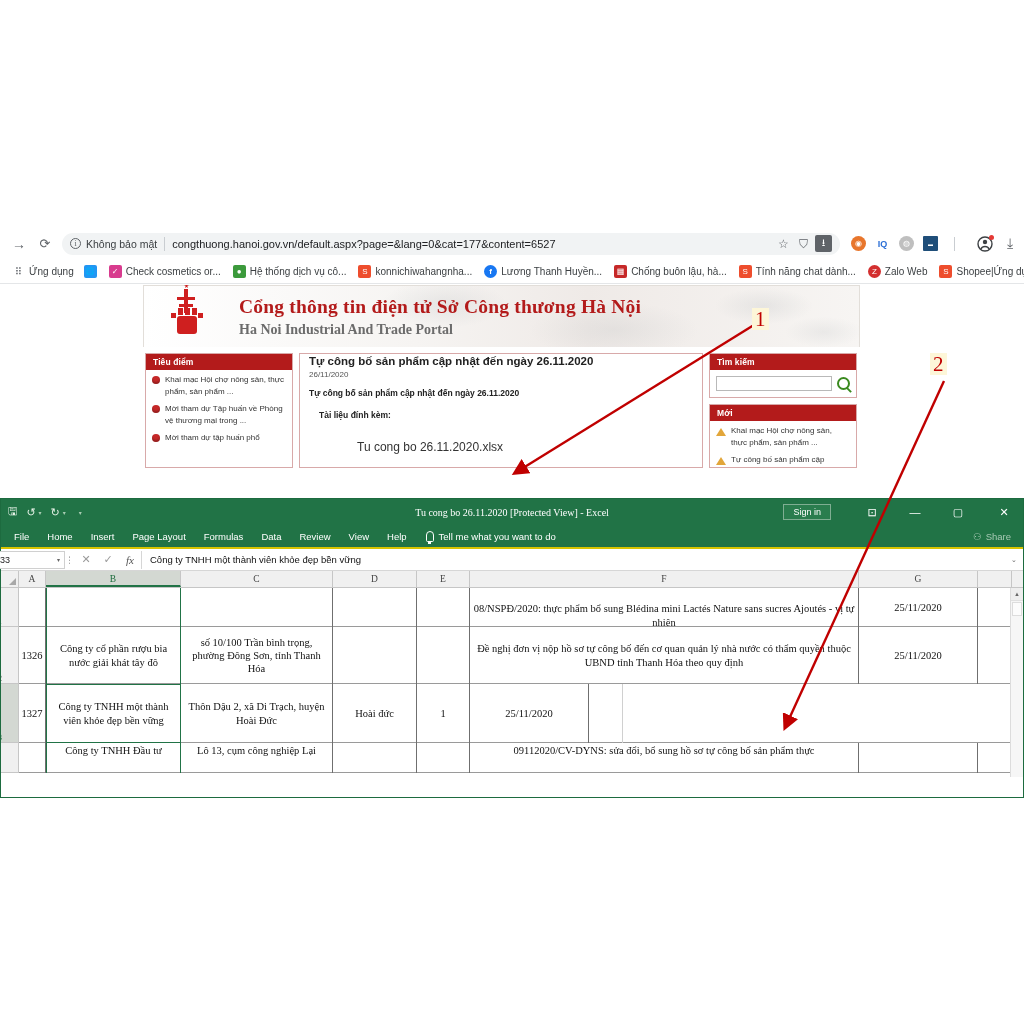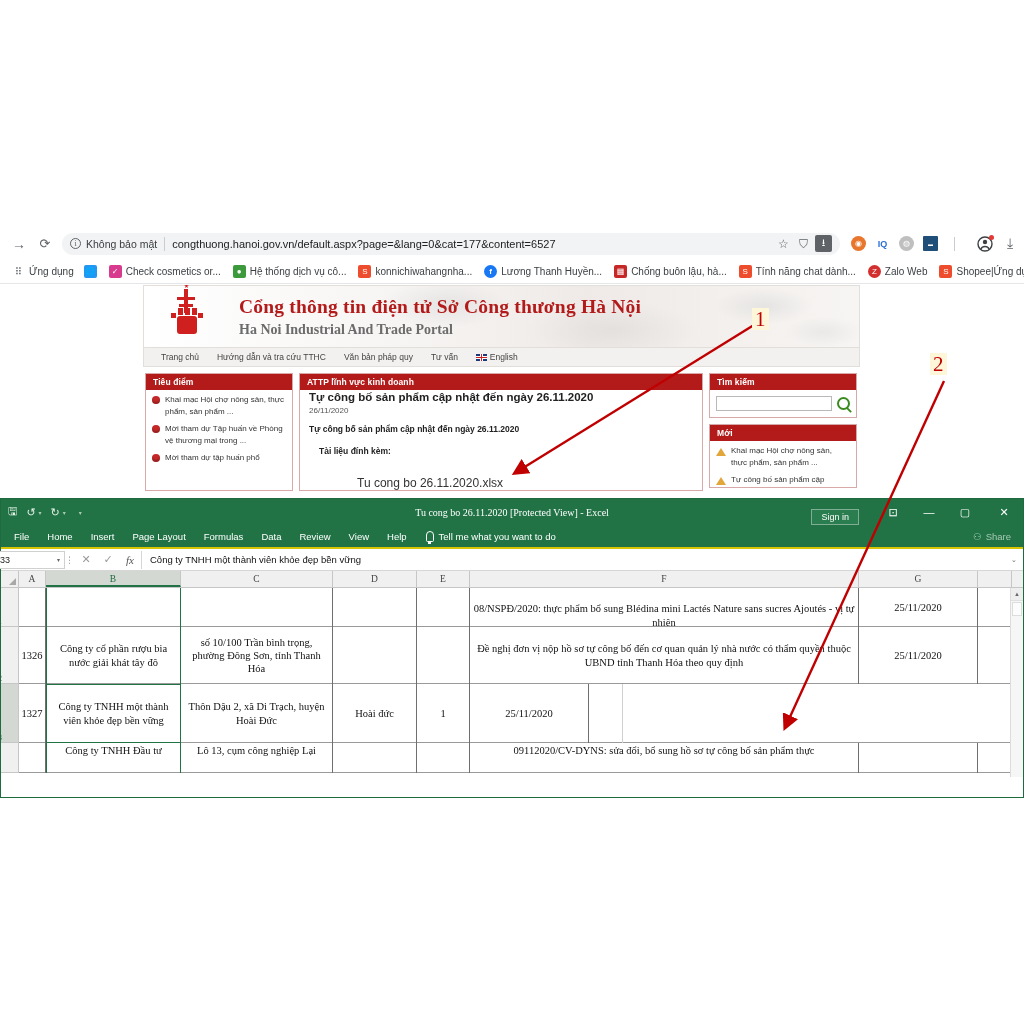--- a/index.html
+++ b/index.html
@@ -166,21 +166,21 @@
     height:26px; background:#217346; display:flex; align-items:center; position:relative;
   }
   .qat { display:flex; align-items:center; gap:9px; padding-left:7px; color:#d8ecd9; font-size:11px; }
   .qat-ico { font-size:11px; color:#eaf4ea; }
   .qat-caret { font-size:6px; color:#a9ccb3; margin-left:-6px; }
   .xl-title-text {
     position:absolute; left:0; right:0; text-align:center; font-size:10px; color:#ffffff;
     pointer-events:none;
     font-family:Liberation Serif, serif;
   }
-  .xl-title-right { margin-left:auto; display:flex; align-items:flex-end; gap:8px; padding-right:2px; }
+  .xl-title-right { margin-left:auto; display:flex; align-items:center; gap:15px; padding-right:2px; }
   .signin-btn {
     border:1px solid #7fae92; color:#fff; font-size:9px; padding:2px 9px; margin-right:12px;
     background:#2a7d4e;
   }
   .ribbon-ctl { width:28px; height:26px; display:flex; align-items:center; justify-content:center;
                 color:#fff; font-size:11px; }
   .ribbon-ctl.close { width:34px; }
   .xl-tabs {
     height:24px; background:#217346; display:flex; align-items:center; padding-left:4px;
     border-bottom:2px solid #d8c400; position:relative;
@@ -377,53 +377,40 @@
           <div class="gear-t" style="left:1px;top:1px;height:5px;"></div>
           <div class="gear-t" style="left:28px;top:1px;height:5px;"></div>
         </div>
       </div>
       <div class="site-titles">
         <div class="site-title-vn">Cổng thông tin điện tử Sở Công thương Hà Nội</div>
         <div class="site-title-en">Ha Noi Industrial And Trade Portal</div>
       </div>
     </div>
 
-    <div class="site-nav">
-      <span class="site-nav-item">Trang chủ</span>
-      <span class="site-nav-item">Hướng dẫn và tra cứu TTHC</span>
-      <span class="site-nav-item">Văn bản pháp quy</span>
-      <span class="site-nav-item">Tư vấn</span>
-      <span class="site-nav-item">
-        <span class="flag">
-          <span class="flag-cross"></span>
-          <span class="flag-cross2"></span>
-        </span><span>English</span>
-      </span>
-    </div>
 
     <div class="site-body">
 
       <div class="col-left panel">
         <div class="panel-head">Tiêu điểm</div>
         <div class="news-item">
           <span class="bullet-red"></span>
           <span class="news-text">Khai mạc Hội chợ nông sản, thực phẩm, sản phẩm ...</span>
         </div>
         <div class="news-item">
           <span class="bullet-red"></span>
           <span class="news-text">Mời tham dự Tập huấn về Phòng vệ thương mại trong ...</span>
         </div>
         <div class="news-item">
           <span class="bullet-red"></span>
           <span class="news-text">Mời tham dự tập huấn phổ</span>
         </div>
       </div>
 
       <div class="col-mid panel">
-        <div class="panel-head">ATTP lĩnh vực kinh doanh</div>
         <div class="mid-inner">
           <div class="mid-h1">Tự công bố sản phẩm cập nhật đến ngày 26.11.2020</div>
           <div class="mid-date">26/11/2020</div>
           <div class="mid-p">Tự công bố sản phẩm cập nhật đến ngày 26.11.2020</div>
           <div class="mid-attach-label">Tài liệu đính kèm:</div>
           <div class="mid-attach-file">Tu cong bo 26.11.2020.xlsx</div>
         </div>
       </div>
 
       <div class="col-right">

